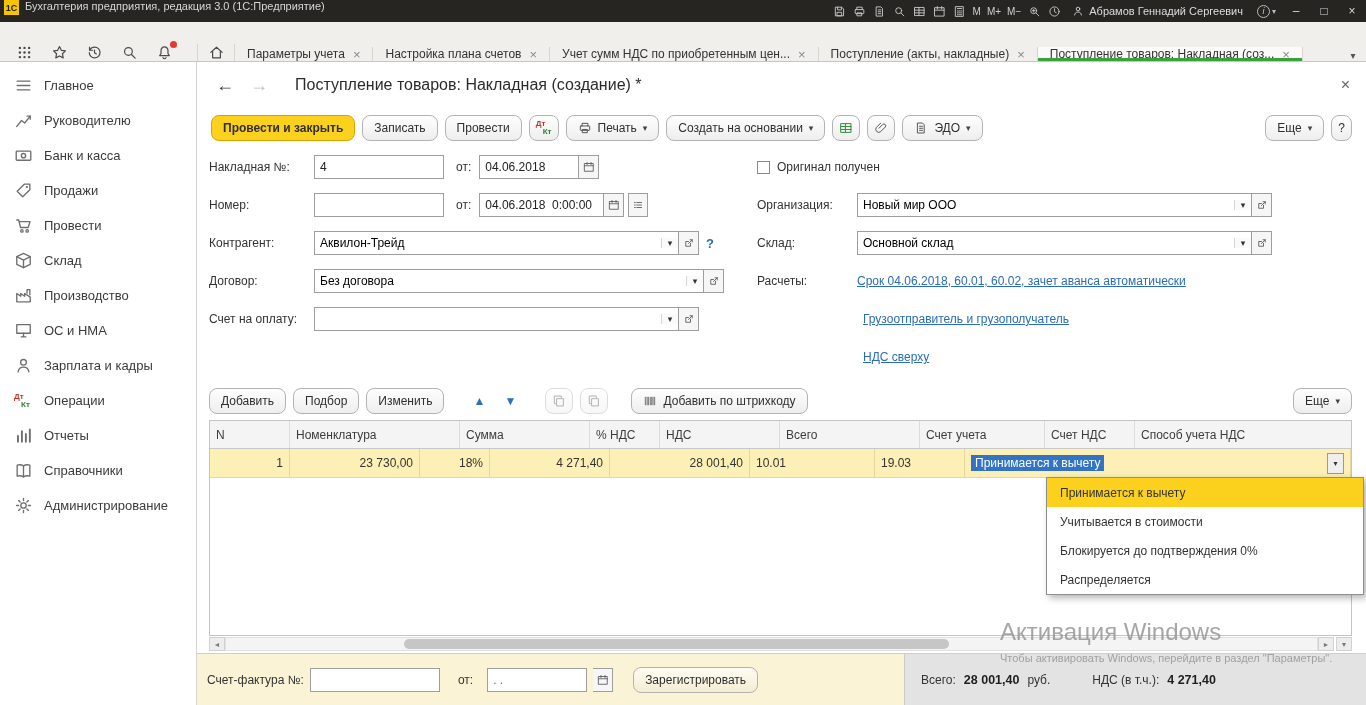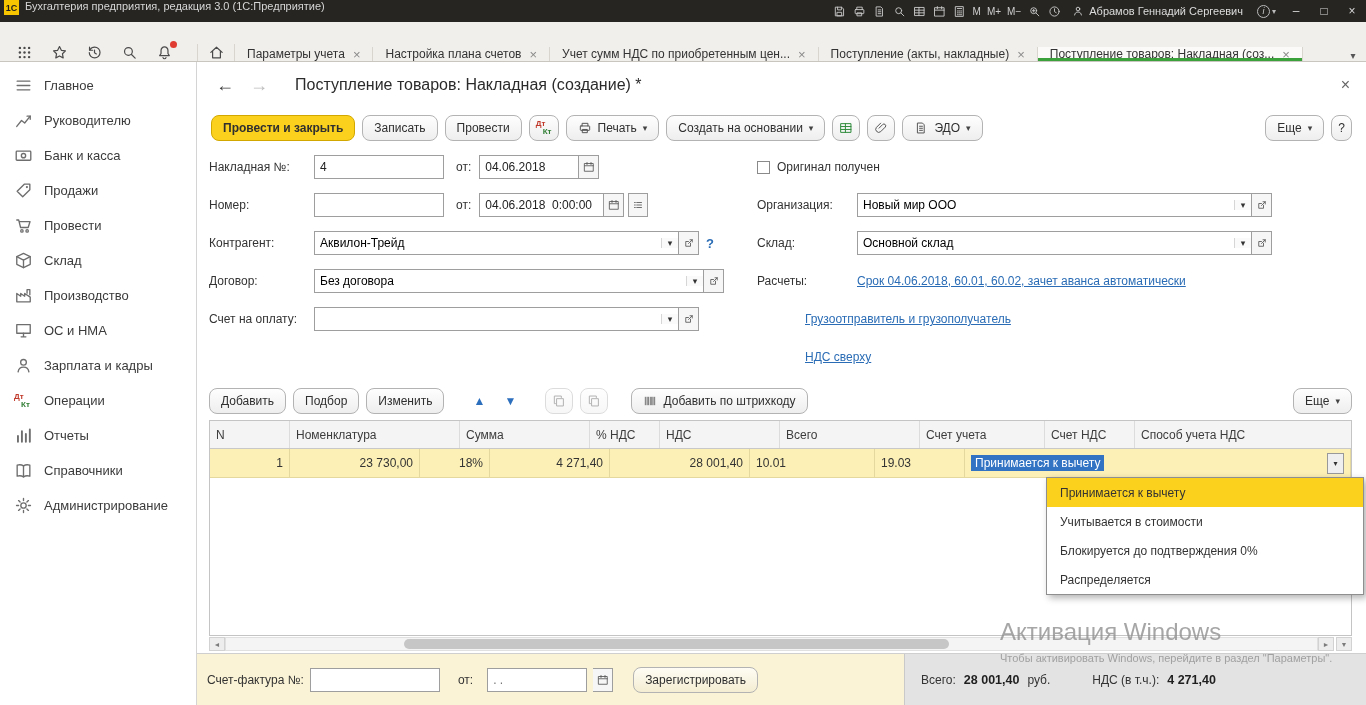--- a/index.html
+++ b/index.html
@@ -82,21 +82,21 @@
   .caret-btn{width:17px;display:flex;align-items:center;justify-content:center;font-size:9px;color:#333;
     background:#fafafa;border-left:1px solid #d6d6d6;cursor:pointer}
   .sq-btn{width:20px;height:24px;border:1px solid #9e9e9e;border-left:none;background:#f6f6f6;
     display:flex;align-items:center;justify-content:center;color:#555;cursor:pointer;flex:none}
   .sq-btn svg{width:12px;height:12px}
   .from-label{margin:0 8px 0 12px;color:#333}
   .cb{width:13px;height:13px;border:1px solid #8a8a8a;background:#fff;flex:none;cursor:pointer}
   .cb-label{margin-left:7px}
   a.lnk{color:#2a6cb5;text-decoration:underline;cursor:pointer;white-space:nowrap}
   .help-q{margin-left:7px;color:#2a6cb5;font-weight:bold;font-size:13px;cursor:pointer}
-  .indent{margin-left:48px}
+  .indent{margin-left:106px}
 
   
   .grid-toolbar{height:38px;flex:none;display:flex;align-items:center;gap:7px;padding:0 14px 0 12px}
   .arrow-btn{width:24px;height:24px;display:flex;align-items:center;justify-content:center;color:#2c6fbd;
     font-size:12px;cursor:pointer;border:1px solid transparent;border-radius:3px}
 
   
   .grid{flex:1;margin:0 14px 0 12px;border:1px solid #c4c4c4;display:flex;flex-direction:column;overflow:hidden}
   .g-head{display:flex;height:28px;flex:none;background:#f4f4f4;border-bottom:1px solid #c8c8c8}
   .g-head .gc{color:#3c3c3c}

